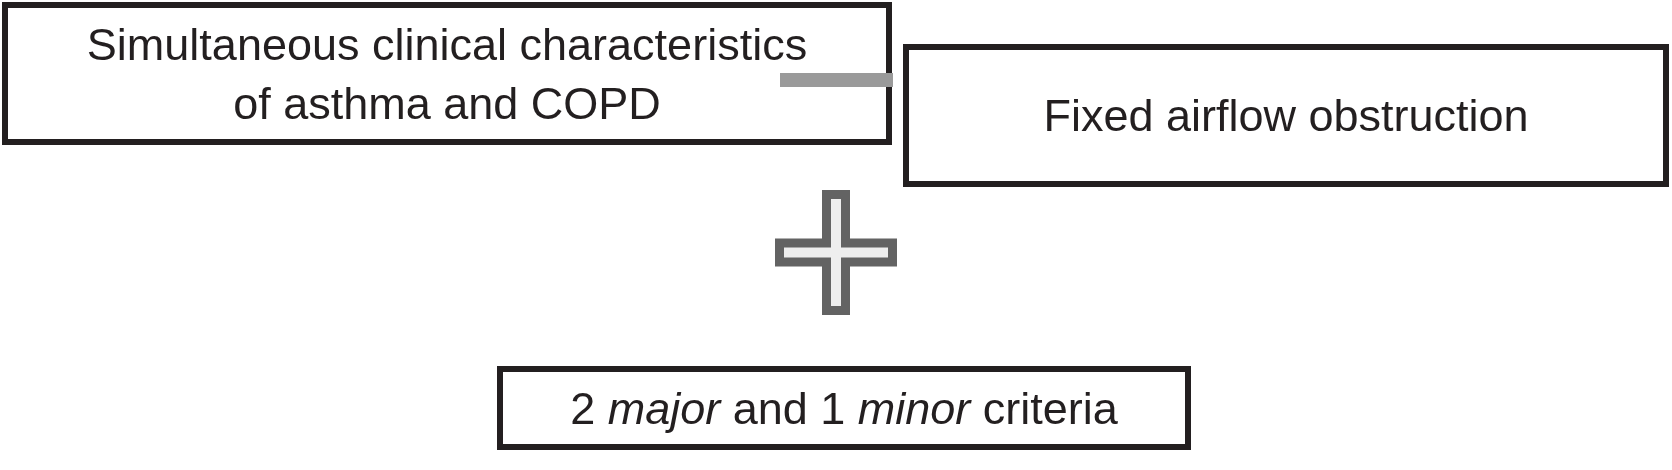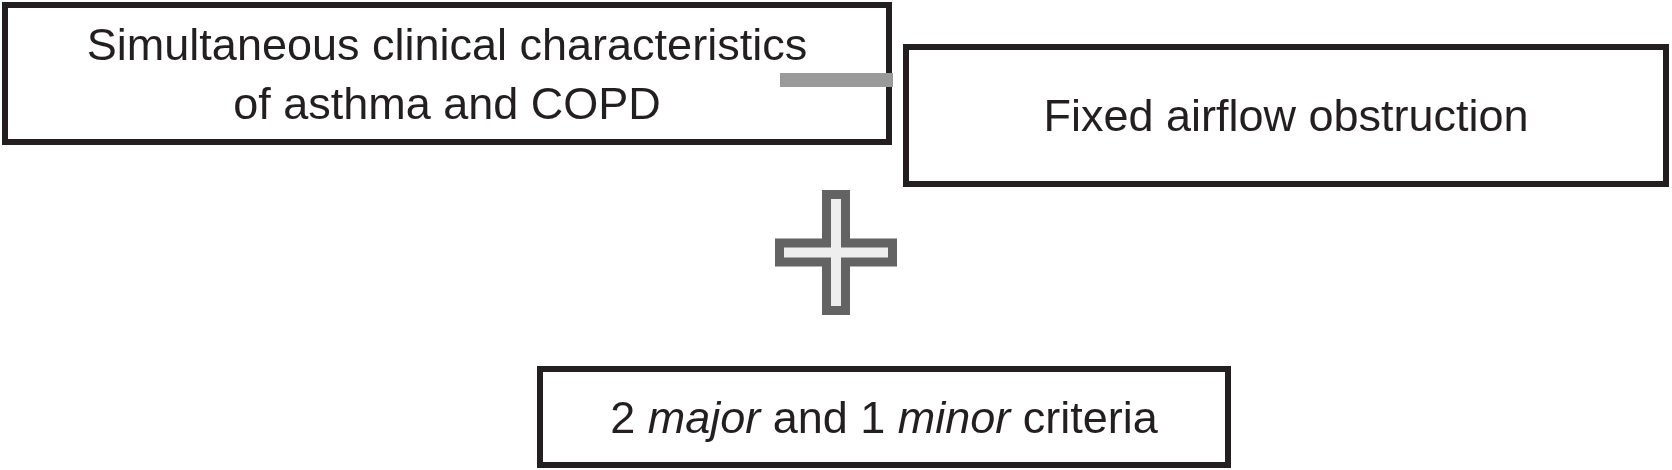--- a/index.html
+++ b/index.html
@@ -21,21 +21,21 @@
     box-sizing: border-box;
     border: 6px solid var(--color-border, #231f20);
     background: var(--color-background, #ffffff);
     display: flex;
     align-items: center;
     justify-content: center;
     text-align: center;
   }
   .box-left   { left: 2px;   top: 2px;   width: 890px; height: 143px; }
   .box-right  { left: 903px; top: 2px;   width: 766px; height: 143px; margin-top: 42px; }
-  .box-bottom { left: 497px; top: 366px; width: 694px; height: 102px; margin-left: 40px; }
+  .box-bottom { left: 497px; top: 366px; width: 694px; height: 84px; }
   .box-text {
     font-size: 45px;
     line-height: 59px;
   }
   .box-text .line { display: block; }
   .connector {
     position: absolute;
     left: 780px;
     top: 73px;
     width: 113px;

